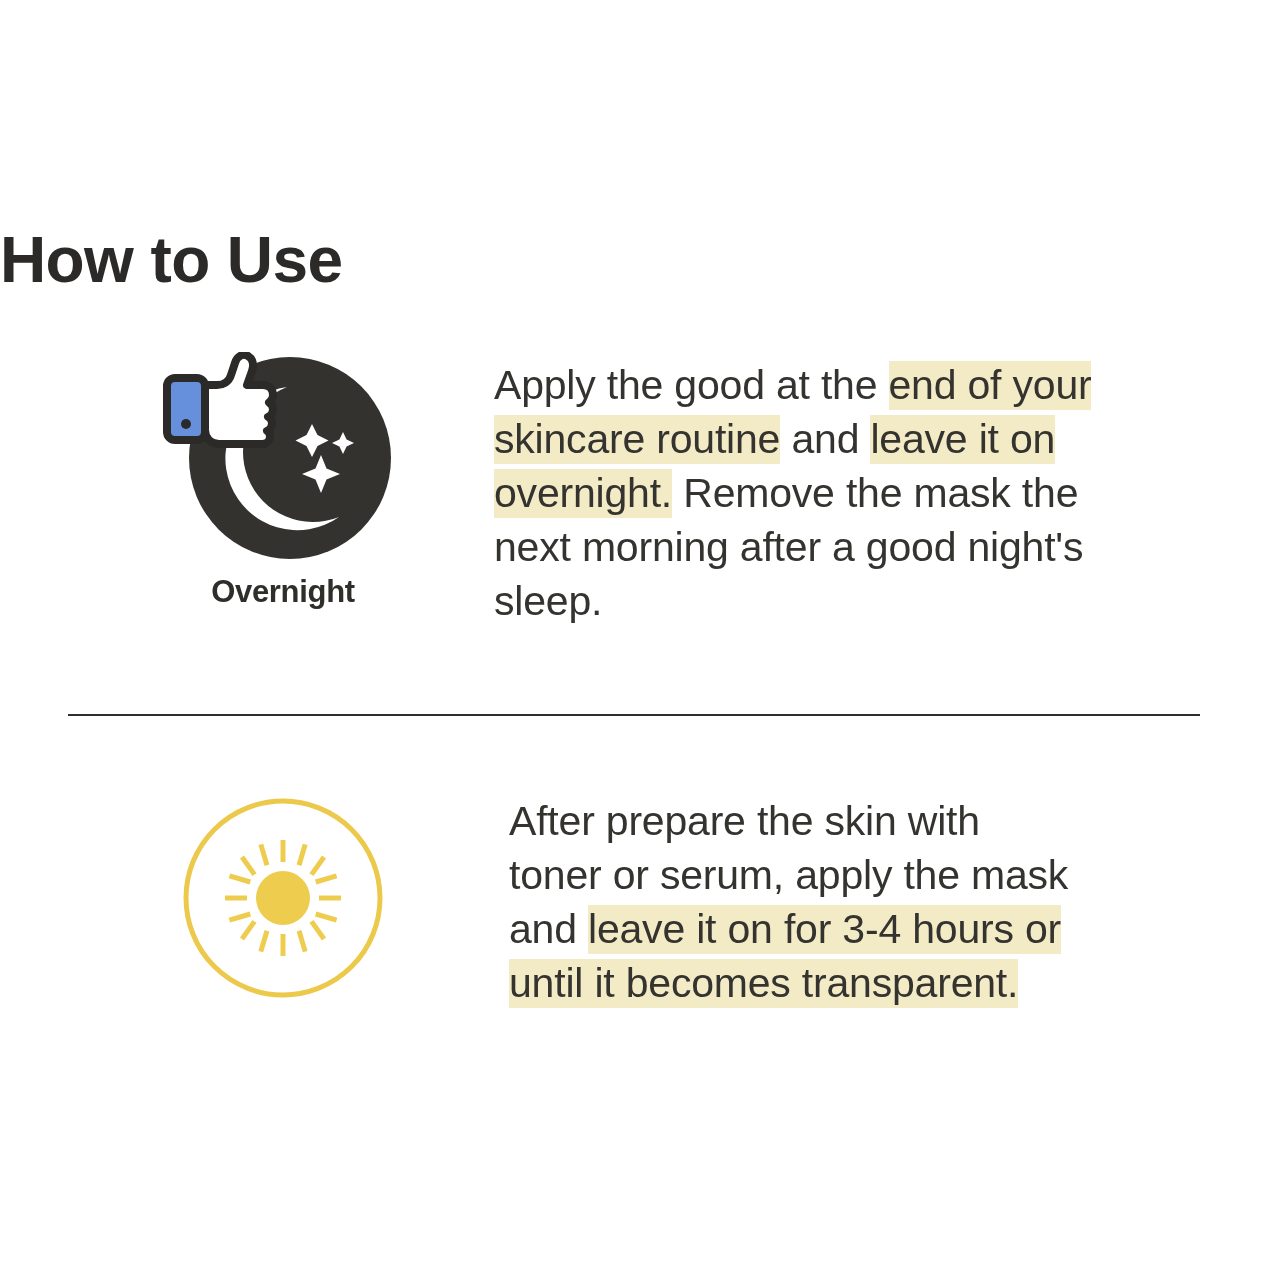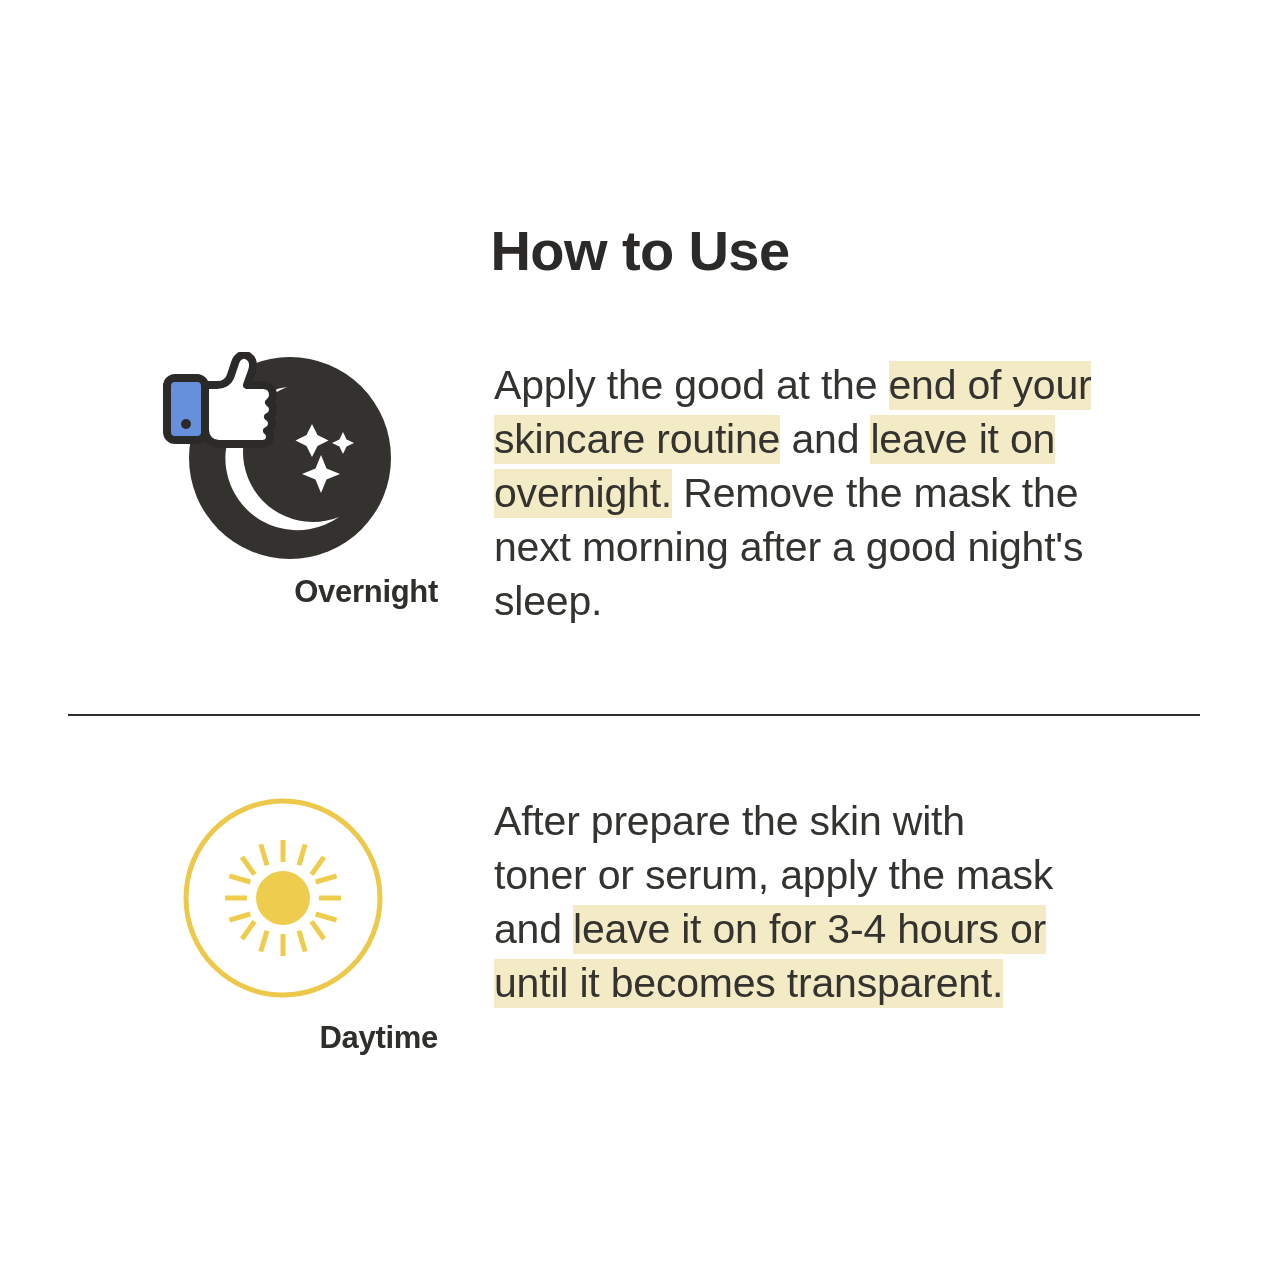--- a/index.html
+++ b/index.html
@@ -21,43 +21,42 @@
     height: 1280px;
     background: #ffffff;
   }
 
   
   .page-title {
     position: absolute;
     top: 182px;
     left: 0;
     width: 1280px;
-    text-align: center;
-    font-size: 56px;
+    font-size: 64px;
     font-weight: 700;
     letter-spacing: -0.6px;
     color: #2b2a28;
     line-height: 1.12;
   }
 
   
   .section {
     position: absolute;
     left: 0;
     width: 1280px;
   }
   .section-overnight { top: 352px; }
   .section-daytime   { top: 788px; }
 
   .icon-col {
     position: absolute;
     left: 128px;
     top: 0;
     width: 310px;
-    text-align: right;
+    text-align: center;
   }
 
   .icon-wrap {
     position: relative;
     width: 310px;
     height: 212px;
   }
 
   .icon-label {
     margin-top: 10px;
@@ -73,21 +72,21 @@
     position: absolute;
     left: 494px;
     top: 6px;
     width: 630px;
     font-size: 41px;
     line-height: 54px;
     color: #34332f;
     font-weight: 400;
     letter-spacing: -0.2px;
   }
-  .text-col-daytime { width: 560px; }
+  .text-col-daytime { width: 560px; margin-left: 15px; }
 
   .hl {
     background-color: #f3eac6;
     box-decoration-break: clone;
     -webkit-box-decoration-break: clone;
     padding: 1px 0 2px 0;
   }
 
   
   .divider {
@@ -198,20 +197,19 @@
             <line x1="79.8" y1="155.6" x2="86.0" y2="134.7"></line>
             <line x1="61.0" y1="143.0" x2="73.5" y2="125.4"></line>
             <line x1="48.4" y1="124.2" x2="69.3" y2="118.0"></line>
             <line x1="44" y1="102" x2="66" y2="102"></line>
             <line x1="48.4" y1="79.8" x2="69.3" y2="86.0"></line>
             <line x1="61.0" y1="61.0" x2="73.5" y2="78.6"></line>
             <line x1="79.8" y1="48.4" x2="86.0" y2="69.3"></line>
           </g>
         </svg>
       </div>
-      <div class="icon-label icon-label-daytime">Daytime</div>
     </div>
 
     <div class="text-col text-col-daytime"><span>After prepare the skin with toner or serum, apply the mask and </span><span class="hl">leave it on for 3-4 hours or until it becomes transparent.</span></div>
 
   </div>
 
 </div>
 
 </body></html>

